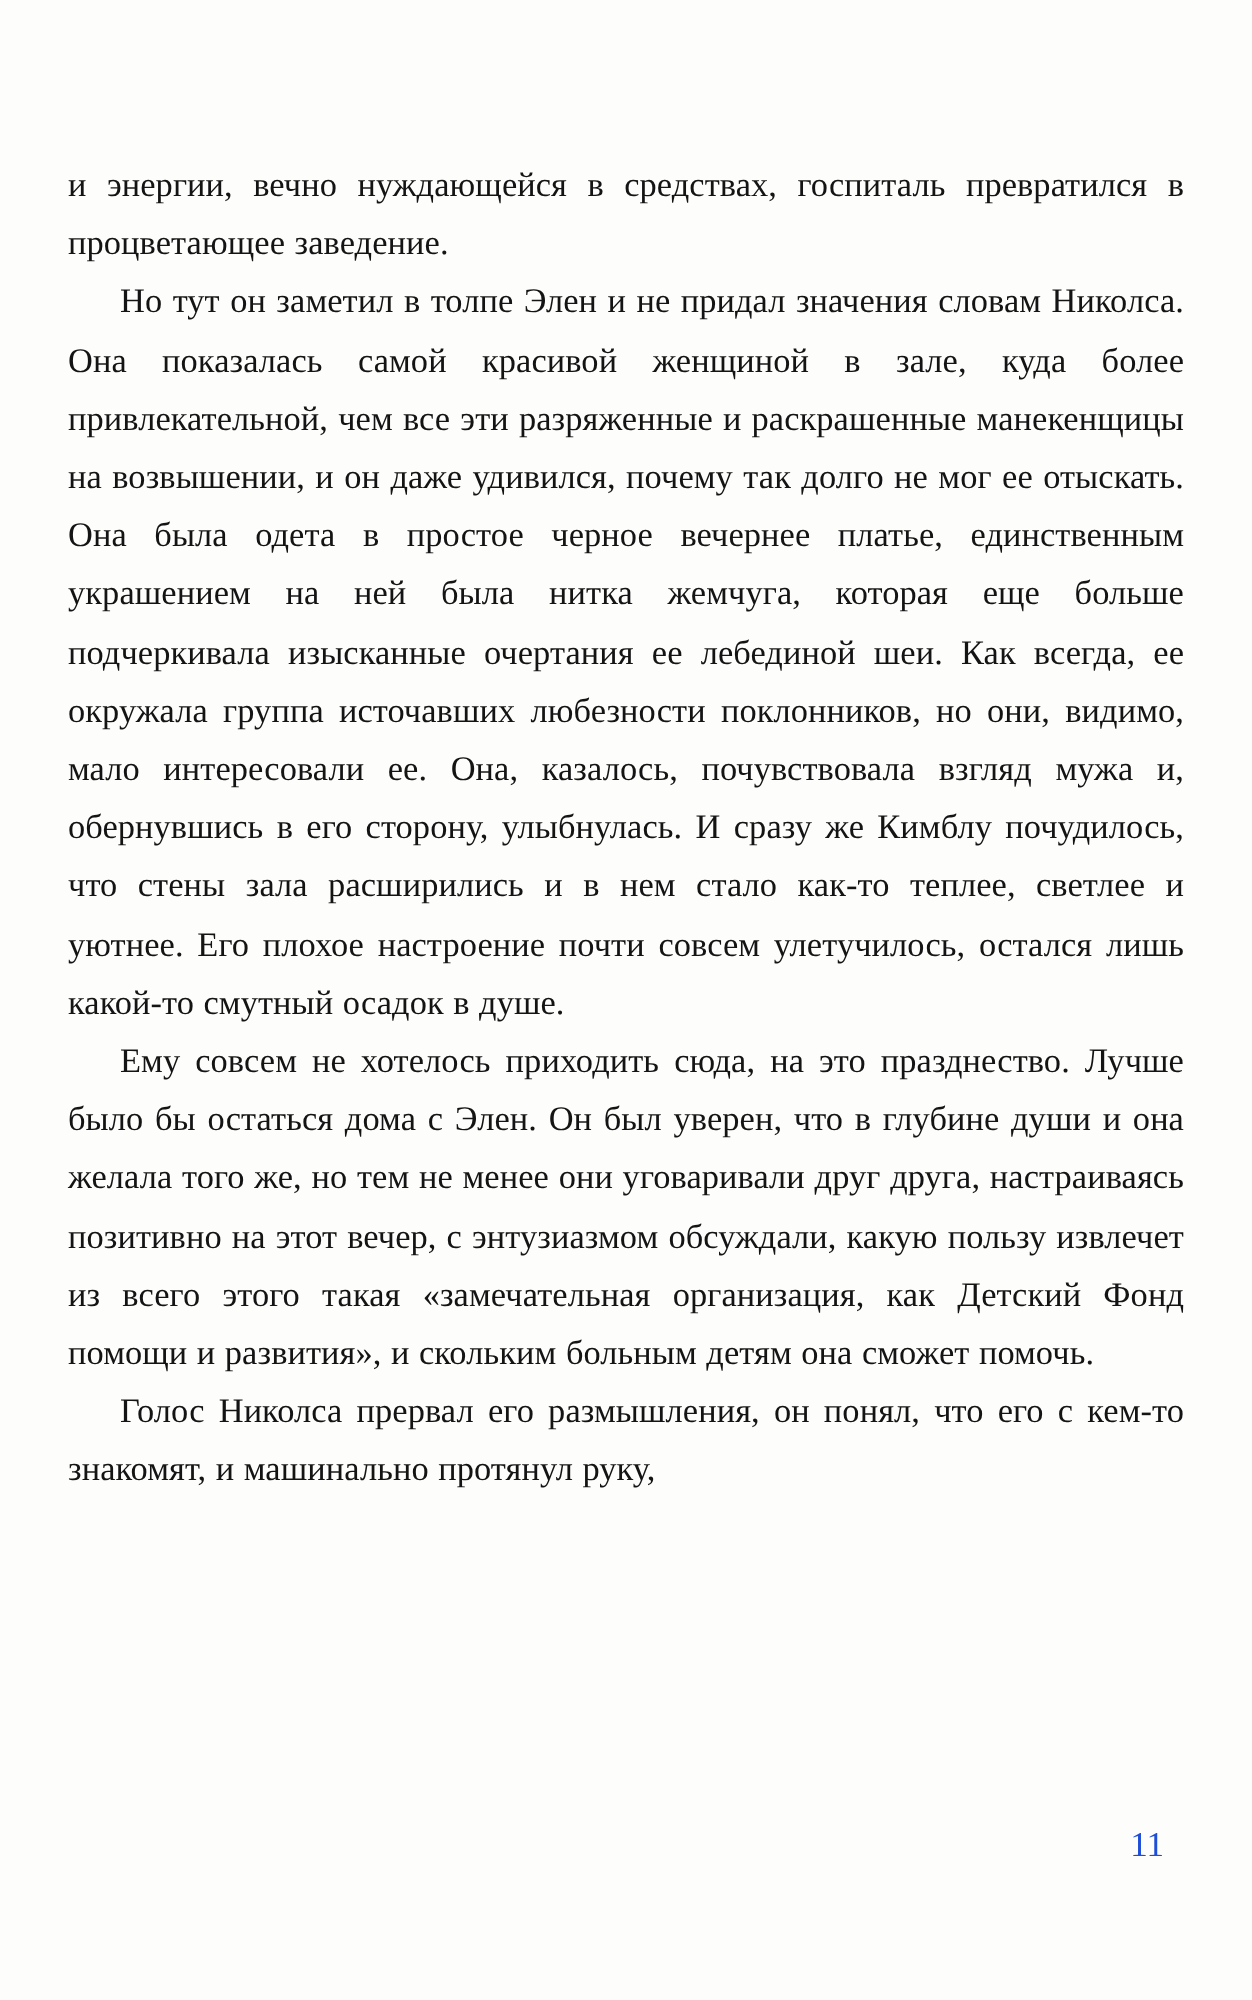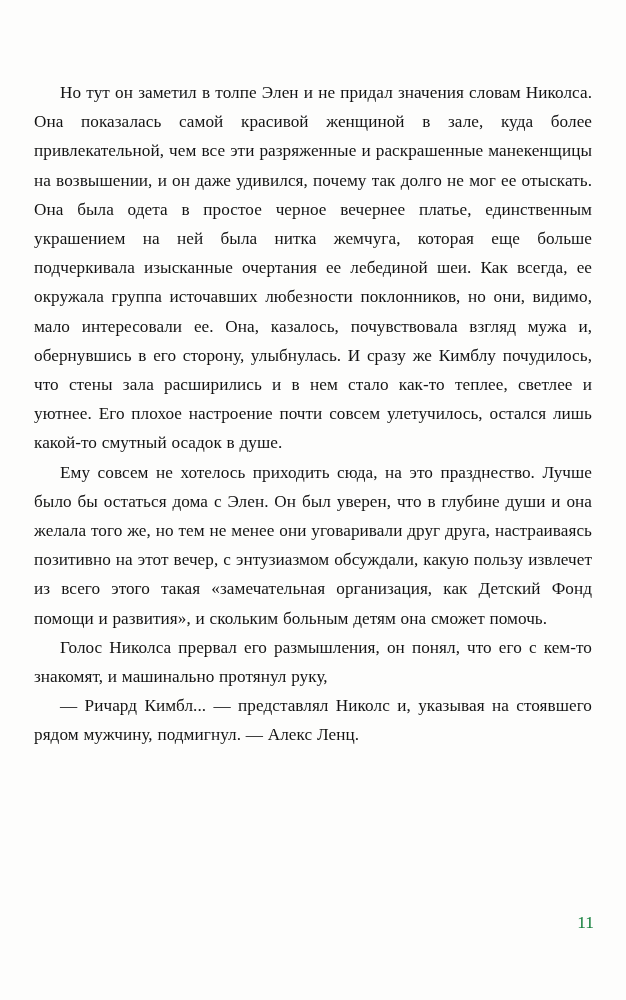--- a/index.html
+++ b/index.html
@@ -38,35 +38,35 @@
     letter-spacing: 0.05px;
     word-spacing: 0.4px;
     color: #141414;
     hyphens: manual;
   }
   p.para.indent {
     text-indent: 26px;
   }
   .page-number {
     position: absolute;
-    right: 32px;
+    right: 44px;
     top: 912px;
     font-size: 17.5px;
     line-height: 20px;
-    color: #15803d;
+    color: #1d4ed8;
     font-family: "Liberation Serif", "DejaVu Serif", serif;
   }
 </style>
 </head>
 <body>
 
 <div class="page">
 
   <div class="text-column">
+    <p class="para">и энергии, вечно нуждающейся в средствах, госпиталь превра­тился в процветающее заведение.</p>
     <p class="para indent">Но тут он заметил в толпе Элен и не придал значения словам Николса. Она показалась самой красивой женщиной в зале, куда более привлекательной, чем все эти разряженные и раскрашенные манекенщицы на возвышении, и он даже уди­вился, почему так долго не мог ее отыскать. Она была одета в простое черное вечернее платье, единственным украшением на ней была нитка жемчуга, которая еще больше подчеркивала изысканные очертания ее лебединой шеи. Как всегда, ее окру­жала группа источавших любезности поклонников, но они, видимо, мало интересовали ее. Она, казалось, почувствовала взгляд мужа и, обернувшись в его сторону, улыбнулась. И сразу же Кимблу почудилось, что стены зала расширились и в нем стало как-то теплее, светлее и уютнее. Его плохое настроение почти совсем улетучилось, остался лишь какой-то смутный осадок в душе.</p>
     <p class="para indent">Ему совсем не хотелось приходить сюда, на это праздне­ство. Лучше было бы остаться дома с Элен. Он был уверен, что в глубине души и она желала того же, но тем не менее они уго­варивали друг друга, настраиваясь позитивно на этот вечер, с энтузиазмом обсуждали, какую пользу извлечет из всего этого такая «замечательная организация, как Детский Фонд помощи и развития», и скольким больным детям она сможет помочь.</p>
     <p class="para indent">Голос Николса прервал его размышления, он понял, что его с кем-то знакомят, и машинально протянул руку,</p>
-    <p class="para indent">— Ричард Кимбл... — представлял Николс и, указывая на стоявшего рядом мужчину, подмигнул. — Алекс Ленц.</p>
   </div>
 
   <div class="page-number">11</div>
 
 </div>
 
 </body></html>

